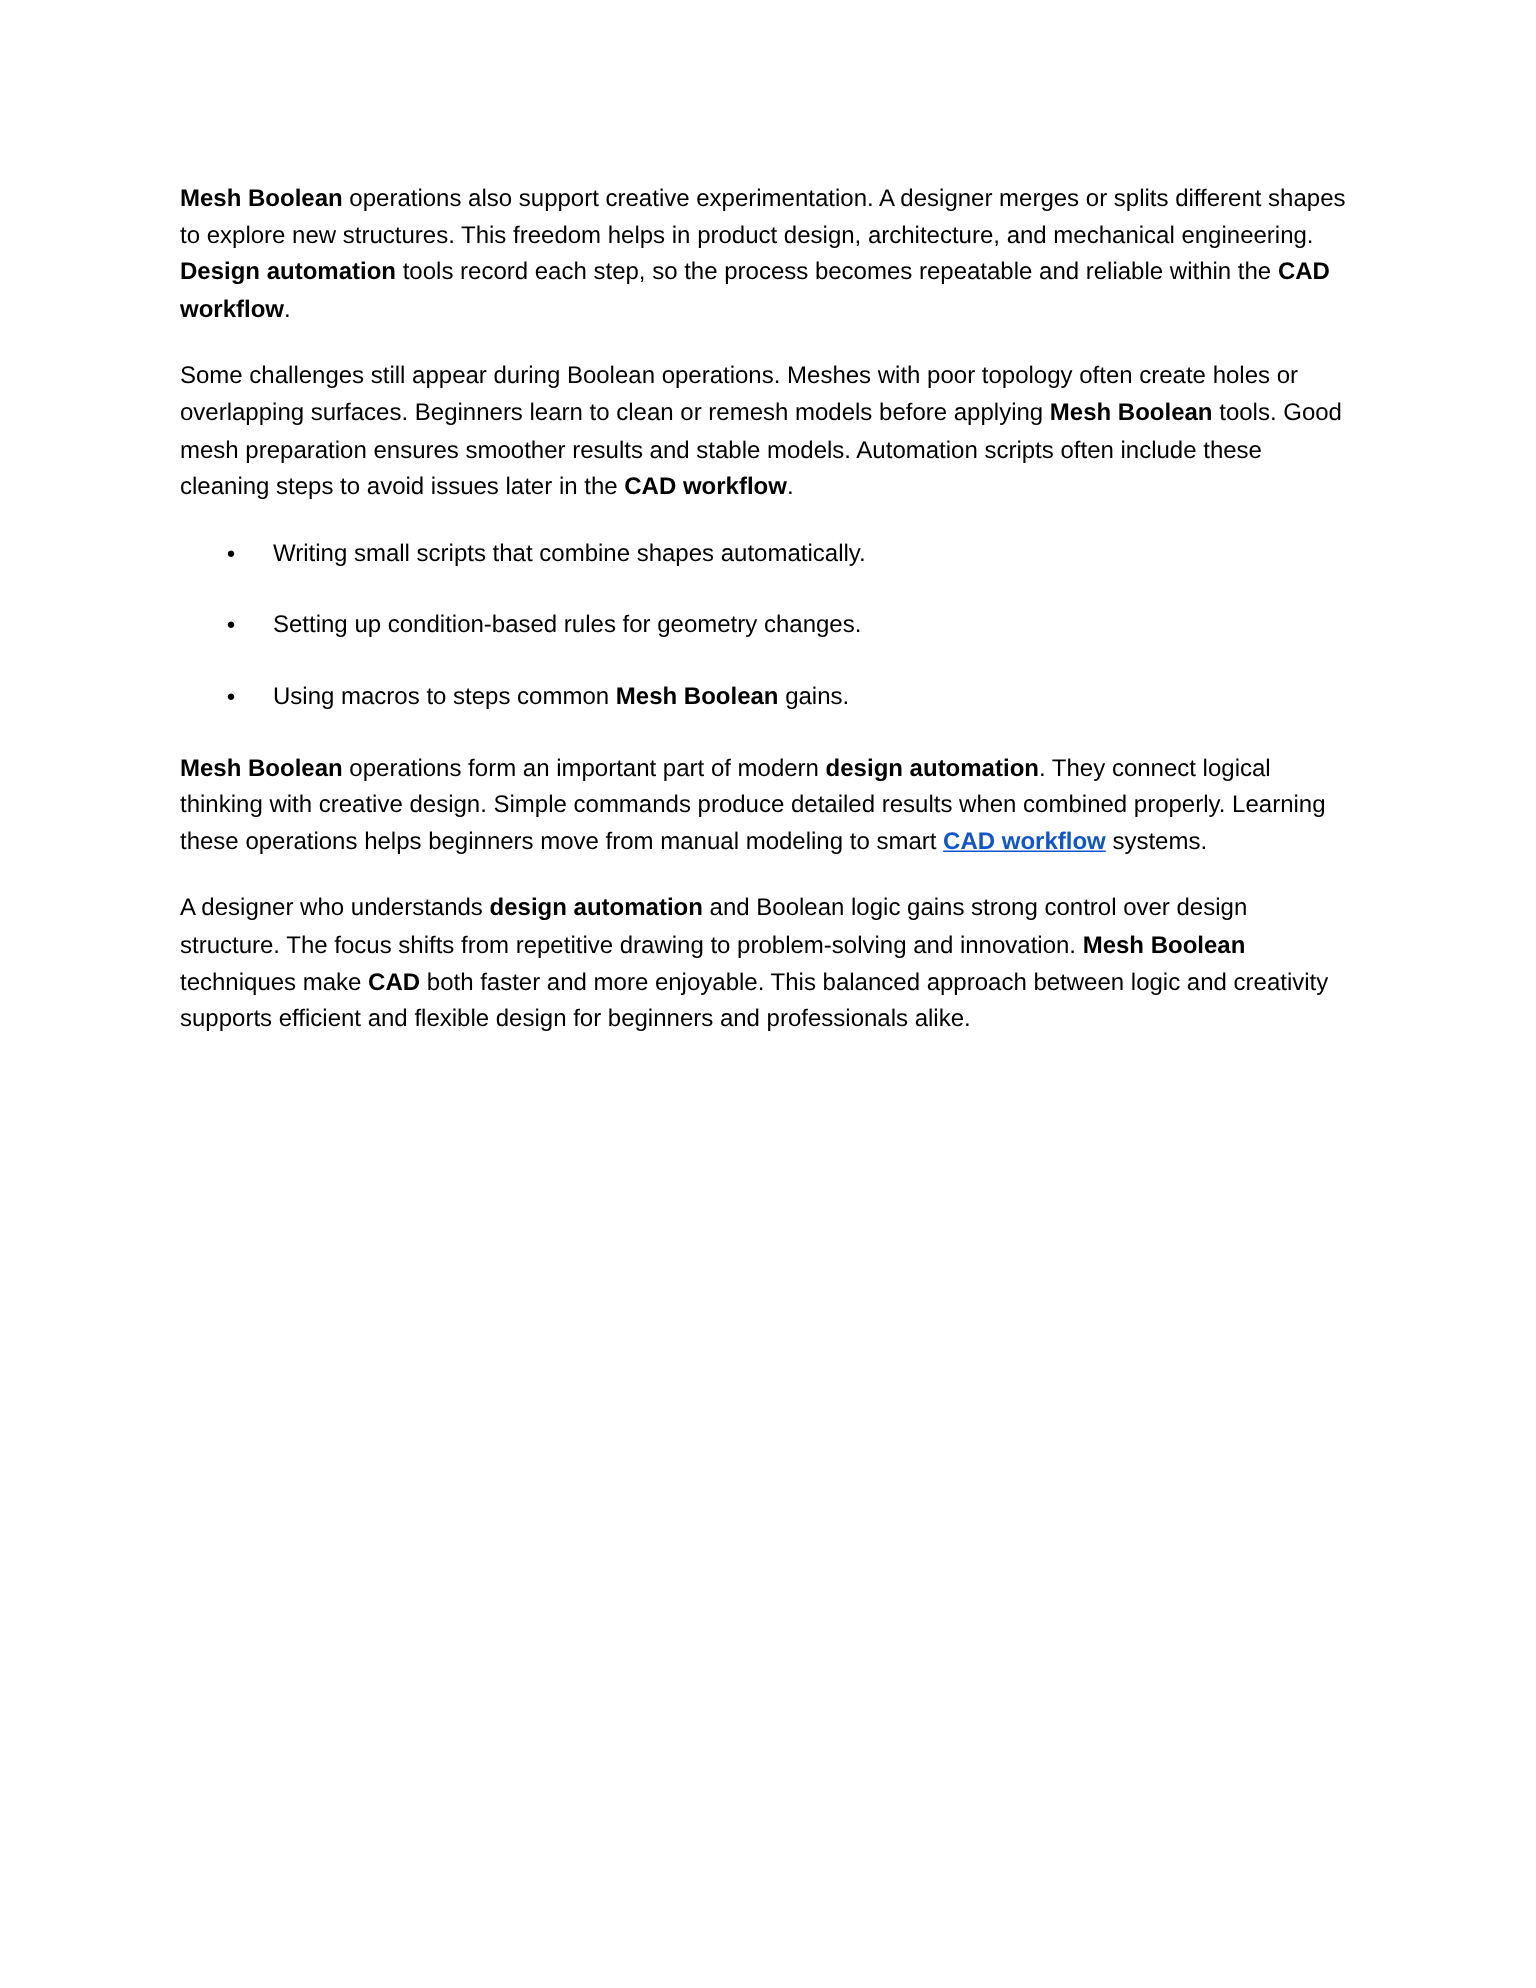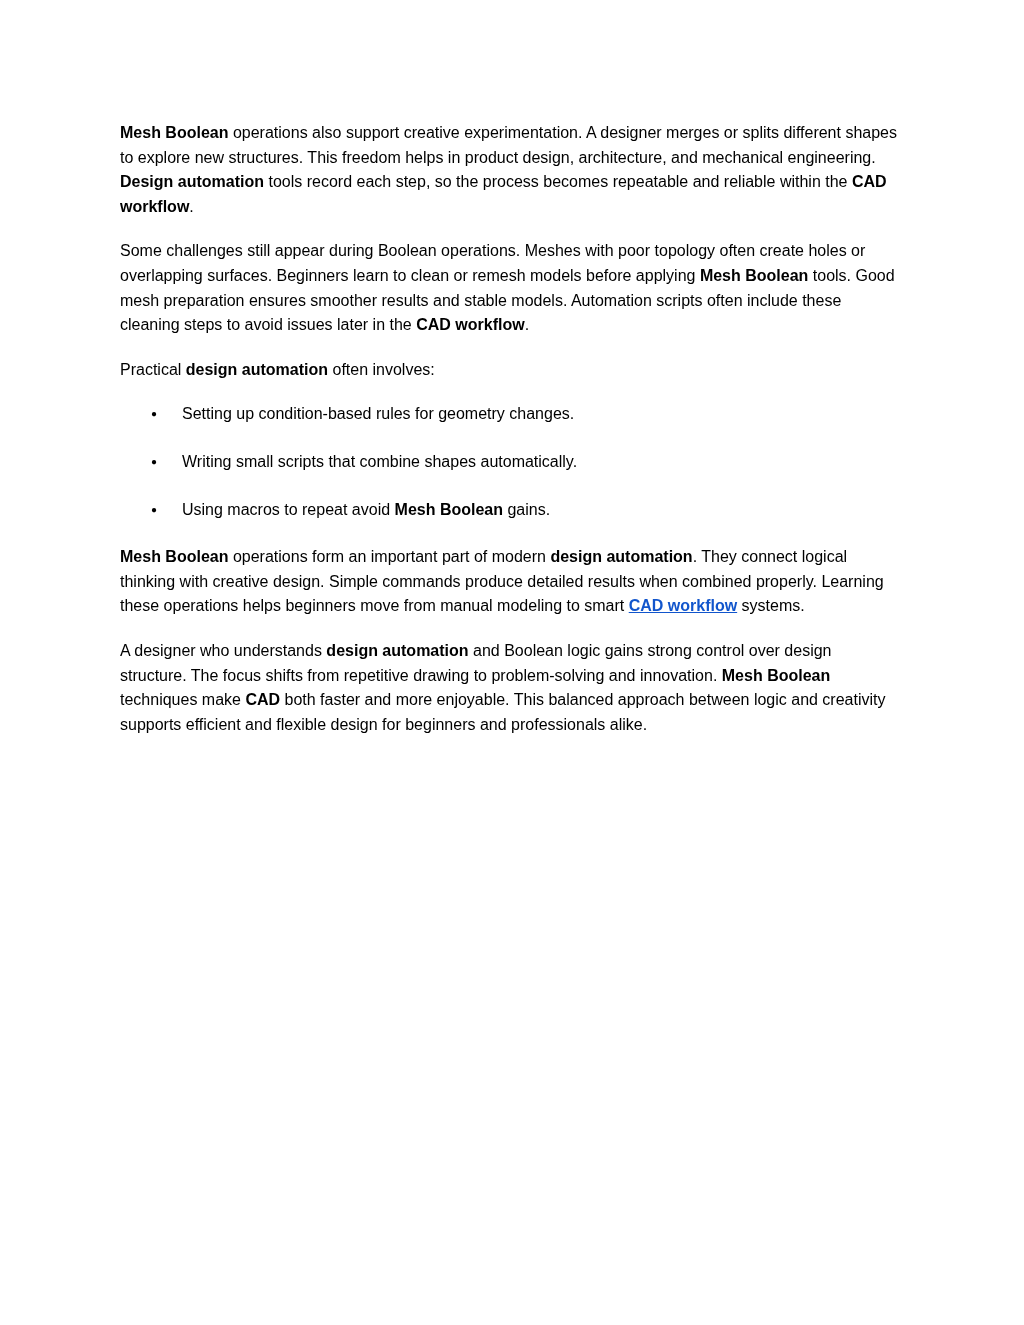--- a/index.html
+++ b/index.html
@@ -60,33 +60,30 @@
 <div class="page">
 
   <p class="doc-para">
     <span class="b">Mesh Boolean</span><span> operations also support creative experimentation. A designer merges or splits different shapes to explore new structures. This freedom helps in product design, architecture, and mechanical engineering. </span><span class="b">Design automation</span><span> tools record each step, so the process becomes repeatable and reliable within the </span><span class="b">CAD workflow</span><span>.</span>
   </p>
 
   <p class="doc-para">
     <span>Some challenges still appear during Boolean operations. Meshes with poor topology often create holes or overlapping surfaces. Beginners learn to clean or remesh models before applying </span><span class="b">Mesh Boolean</span><span> tools. Good mesh preparation ensures smoother results and stable models. Automation scripts often include these cleaning steps to avoid issues later in the </span><span class="b">CAD workflow</span><span>.</span>
   </p>
 
-  <p class="doc-para">
-    <span>Practical </span><span class="b">design automation</span><span> often involves:</span>
-  </p>
 
   <ul class="doc-list">
+    <li>
+      <span>Writing small scripts that combine shapes automatically.</span>
+    </li>
     <li>
       <span>Setting up condition-based rules for geometry changes.</span>
     </li>
     <li>
-      <span>Writing small scripts that combine shapes automatically.</span>
-    </li>
-    <li>
-      <span>Using macros to repeat avoid </span><span class="b">Mesh Boolean</span><span> gains.</span>
+      <span>Using macros to steps common </span><span class="b">Mesh Boolean</span><span> gains.</span>
     </li>
   </ul>
 
   <p class="doc-para">
     <span class="b">Mesh Boolean</span><span> operations form an important part of modern </span><span class="b">design automation</span><span>. They connect logical thinking with creative design. Simple commands produce detailed results when combined properly. Learning these operations helps beginners move from manual modeling to smart </span><a class="doc-link">CAD workflow</a><span> systems.</span>
   </p>
 
   <p class="doc-para">
     <span>A designer who understands </span><span class="b">design automation</span><span> and Boolean logic gains strong control over design structure. The focus shifts from repetitive drawing to problem-solving and innovation. </span><span class="b">Mesh Boolean</span><span> techniques make </span><span class="b">CAD</span><span> both faster and more enjoyable. This balanced approach between logic and creativity supports efficient and flexible design for beginners and professionals alike.</span>
   </p>

